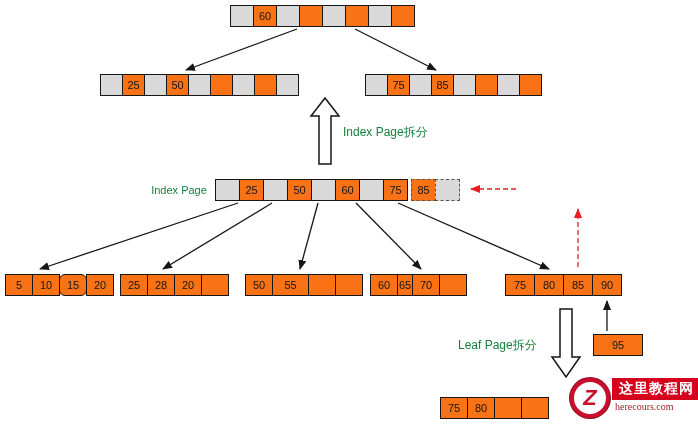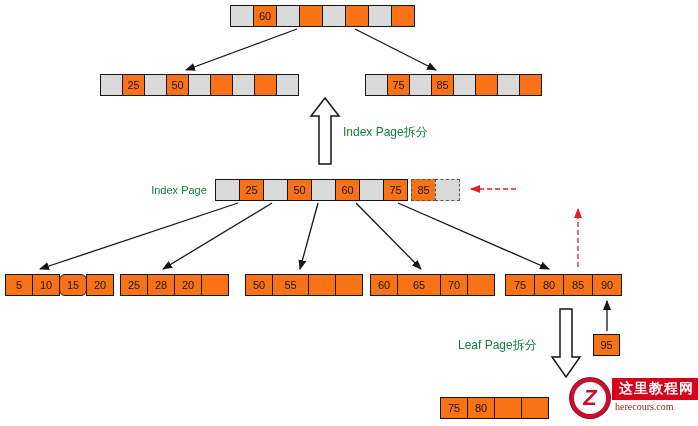--- a/index.html
+++ b/index.html
@@ -119,32 +119,32 @@
         <div class="cell" style="width: 28px;"></div>
       </div>
       <div class="node" style="left: 245px; top: 274px;">
         <div class="cell" style="width: 28px;">50</div>
         <div class="cell" style="width: 37px;">55</div>
         <div class="cell" style="width: 28px;"></div>
         <div class="cell" style="width: 28px;"></div>
       </div>
       <div class="node" style="left: 370px; top: 274px;">
         <div class="cell" style="width: 28px;">60</div>
-        <div class="cell" style="width: 44px;">65</div>
+        <div class="cell" style="width: 16px;">65</div>
         <div class="cell" style="width: 28px;">70</div>
         <div class="cell" style="width: 28px;"></div>
       </div>
       <div class="node" style="left: 505px; top: 274px;">
         <div class="cell" style="width: 30px;">75</div>
         <div class="cell" style="width: 30px;">80</div>
         <div class="cell" style="width: 30px;">85</div>
         <div class="cell" style="width: 30px;">90</div>
       </div>
       <div class="node" style="left: 593px; top: 334px;">
-        <div class="cell" style="width: 27px;">95</div>
+        <div class="cell" style="width: 50px;">95</div>
       </div>
       <div class="node" style="left: 440px; top: 397px;">
         <div class="cell" style="width: 28px;">75</div>
         <div class="cell" style="width: 28px;">80</div>
         <div class="cell" style="width: 28px;"></div>
         <div class="cell" style="width: 28px;"></div>
       </div>
     </div>
 
   <div class="label small" style="left:148px;top:184px;width:62px;text-align:center">Index Page</div>

